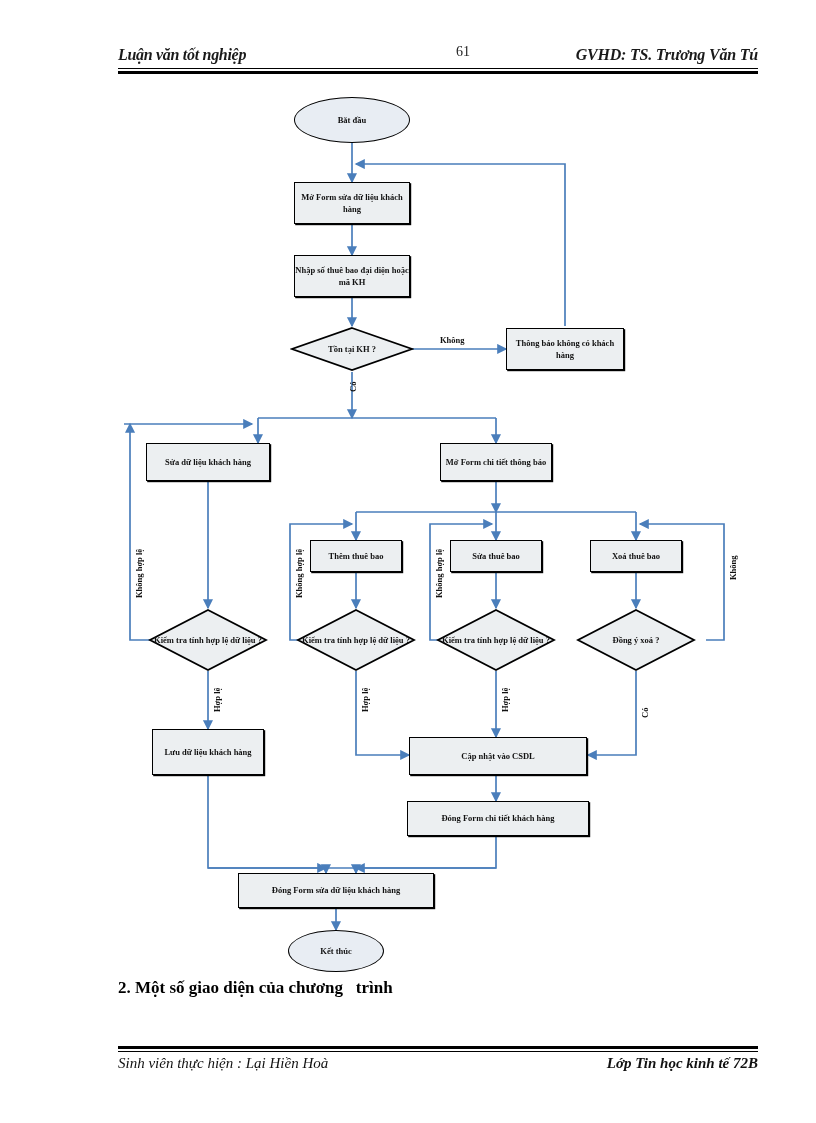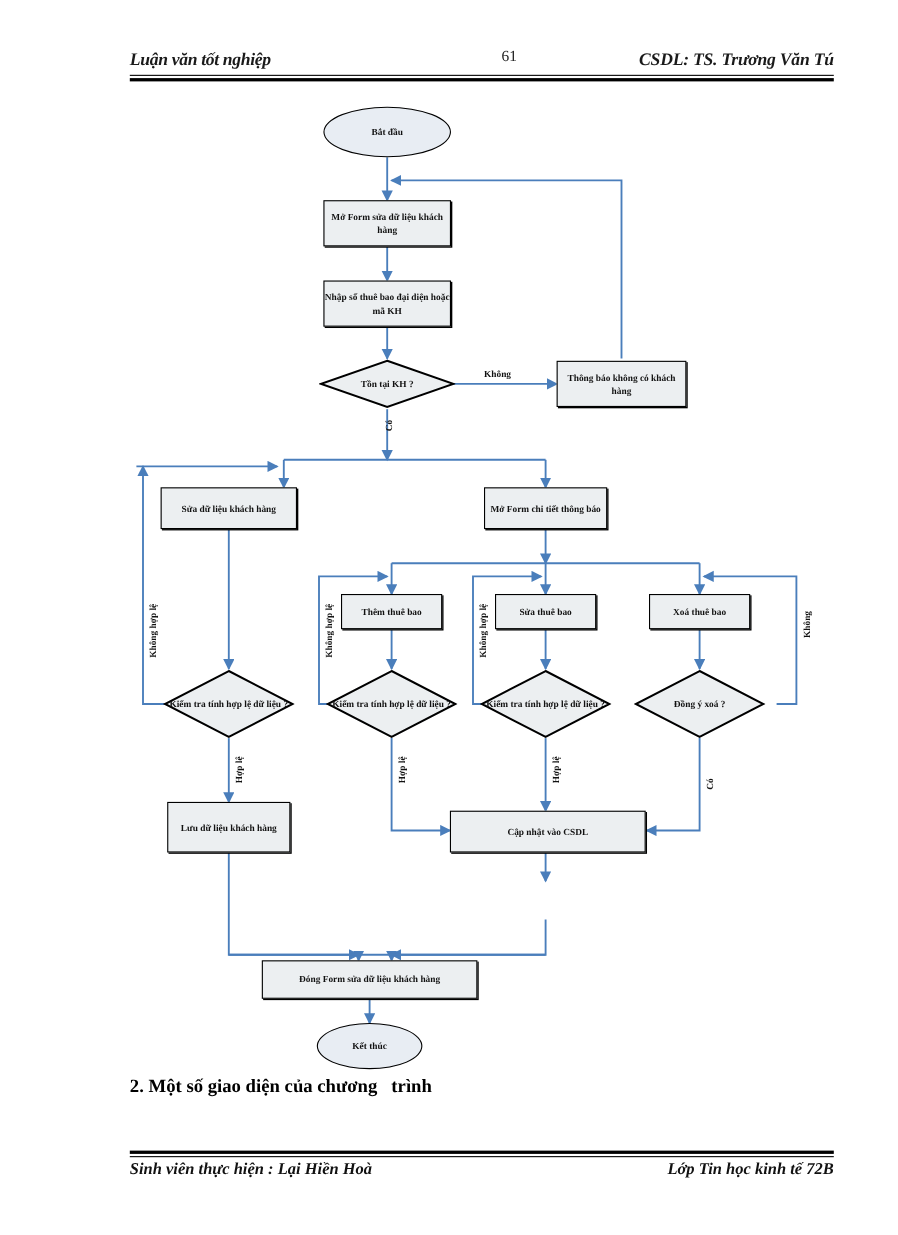--- a/index.html
+++ b/index.html
@@ -69,21 +69,21 @@
     position: absolute; left: 0; top: 0;
     width: 640px; height: 3px; background: #000;
   }
   #footer .ft-rule-thin {
     position: absolute; left: 0; top: 5px;
     width: 640px; height: 1px; background: #000;
   }
   #footer .ft-left {
     position: absolute; left: 0; top: 9px;
     font-family: "Liberation Serif", serif;
-    font-style: italic; font-weight: bold;
+    font-style: italic; font-weight: normal;
     font-size: 15px; color: #111;
     white-space: nowrap;
   }
   #footer .ft-right {
     position: absolute; right: 0; top: 9px;
     font-family: "Liberation Serif", serif;
     font-style: italic; font-weight: bold;
     font-size: 15px; color: #111;
     white-space: nowrap;
   }
@@ -158,21 +158,21 @@
   }
 </style>
 </head>
 <body>
 
 <div id="page">
 
   <div id="header">
     <div class="hd-left">Luận văn tốt nghiệp</div>
     <div class="hd-page">61</div>
-    <div class="hd-right">CSDL: TS. Trương  Văn Tú</div>
+    <div class="hd-right">GVHD: TS. Trương  Văn Tú</div>
     <div class="hd-rule-thin"></div>
     <div class="hd-rule-thick"></div>
   </div>
 
   <div id="chart">
 
     <svg width="816" height="1123" viewBox="0 0 816 1123" style="position:absolute;left:0;top:0;">
       <defs>
         <marker id="ah" markerWidth="8" markerHeight="8" refX="5.2" refY="3" orient="auto" markerUnits="strokeWidth">
           <path d="M0,0 L6,3 L0,6 z" fill="#4a7ebb"></path>
@@ -322,20 +322,23 @@
     </div>
 
     <div class="node proc" style="left:152px;top:729px;width:112px;height:46px;">
       <span>Lưu dữ liệu khách hàng</span>
     </div>
 
     <div class="node proc" style="left:409px;top:737px;width:178px;height:38px;">
       <span>Cập nhật vào CSDL</span>
     </div>
 
+    <div class="node proc" style="left:407px;top:801px;width:182px;height:35px;">
+      <span>Đóng Form chi tiết khách hàng</span>
+    </div>
 
     <div class="node term" style="left:288px;top:930px;width:96px;height:42px;">
       <span>Kết thúc</span>
     </div>
 
     <div class="node proc" style="left:238px;top:873px;width:196px;height:35px;">
       <span>Đóng Form sửa dữ liệu khách hàng</span>
     </div>
 
     <div class="edge-label" style="left:440px;top:335px;">

